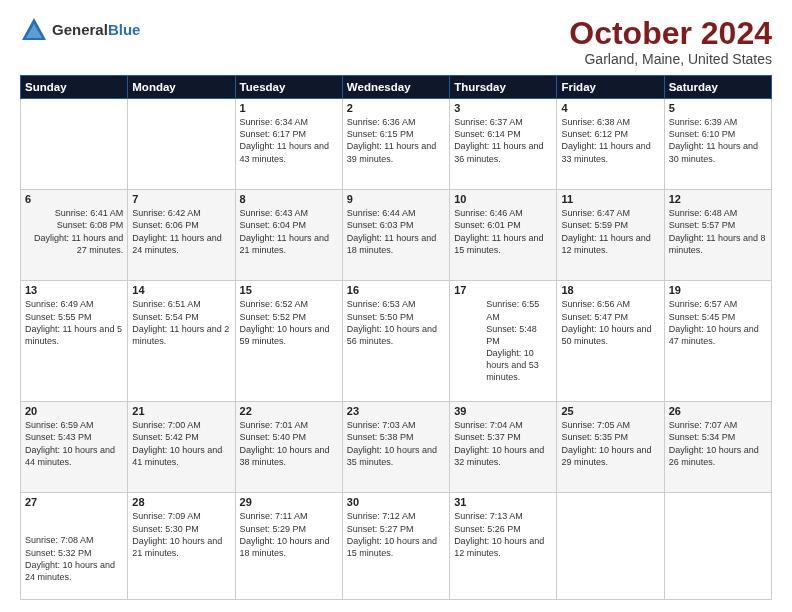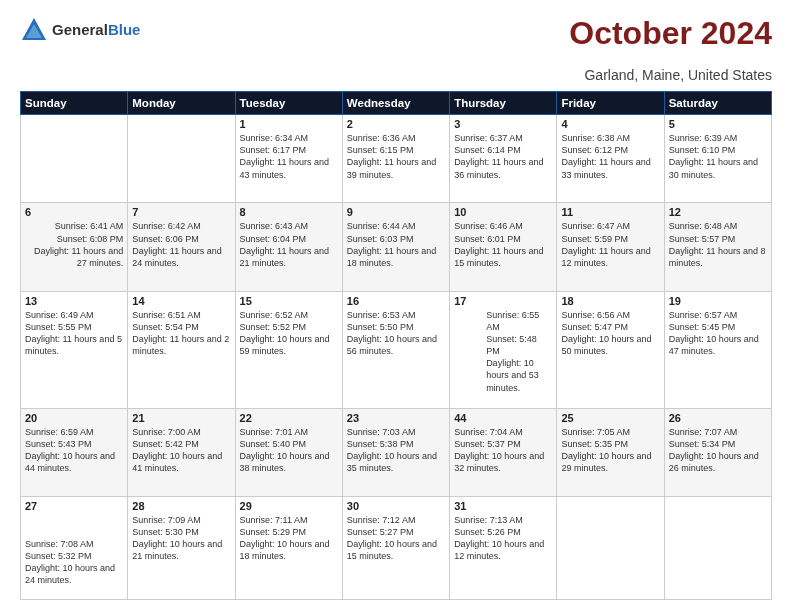--- a/index.html
+++ b/index.html
@@ -52,21 +52,20 @@
     }
     .main-title {
       font-size: 32px;
       font-weight: bold;
       color: #7f1d1d;
       line-height: 1.1;
     }
     .subtitle {
       font-size: 14px;
       color: #444;
-      margin-top: 16px;
     }
     .calendar {
       flex: 1;
       border: 1px solid #ccc;
       border-collapse: collapse;
       width: 100%;
       table-layout: fixed;
     }
     .calendar th {
       background: #0f172a;
@@ -280,21 +279,21 @@
 Sunset: 5:40 PM
 Daylight: 10 hours and 38 minutes.</div>
           </td>
           <td>
             <span class="day-num">23</span>
             <div class="cell-content" style="white-space: pre-wrap;">Sunrise: 7:03 AM
 Sunset: 5:38 PM
 Daylight: 10 hours and 35 minutes.</div>
           </td>
           <td>
-            <span class="day-num">44</span>
+            <span class="day-num">39</span>
             <div class="cell-content" style="white-space: pre-wrap;">Sunrise: 7:04 AM
 Sunset: 5:37 PM
 Daylight: 10 hours and 32 minutes.</div>
           </td>
           <td>
             <span class="day-num">25</span>
             <div class="cell-content" style="white-space: pre-wrap;">Sunrise: 7:05 AM
 Sunset: 5:35 PM
 Daylight: 10 hours and 29 minutes.</div>
           </td>

